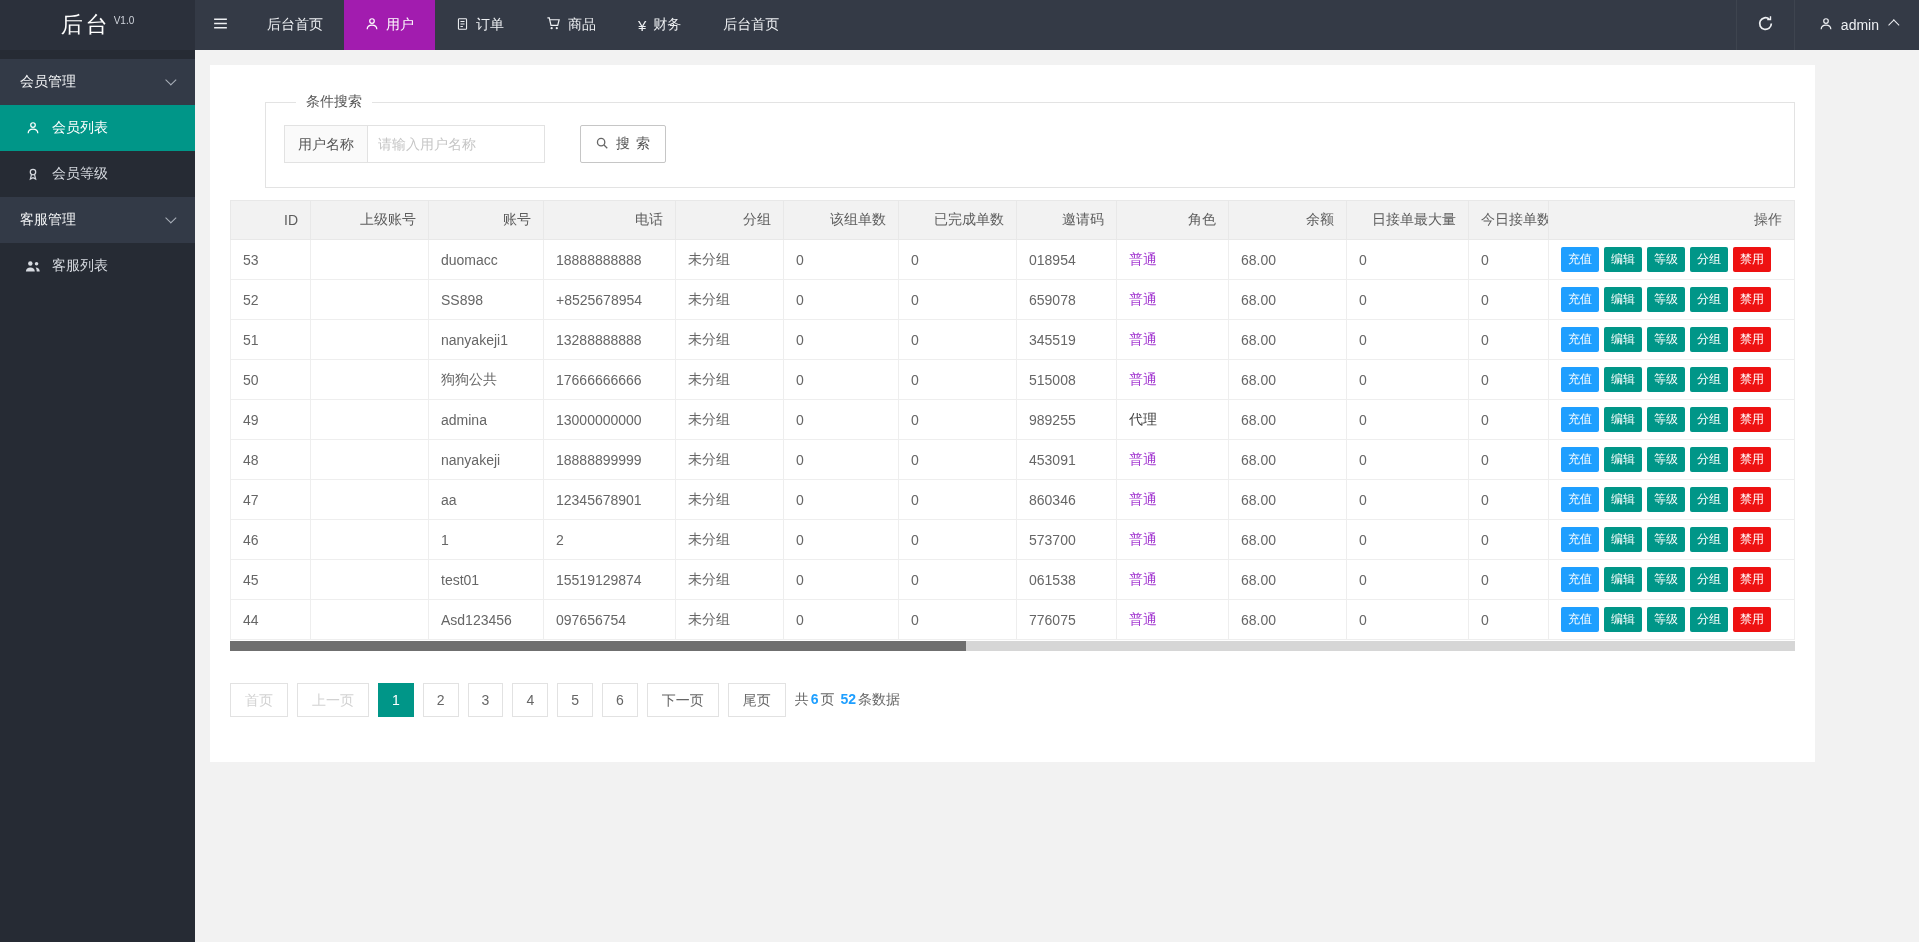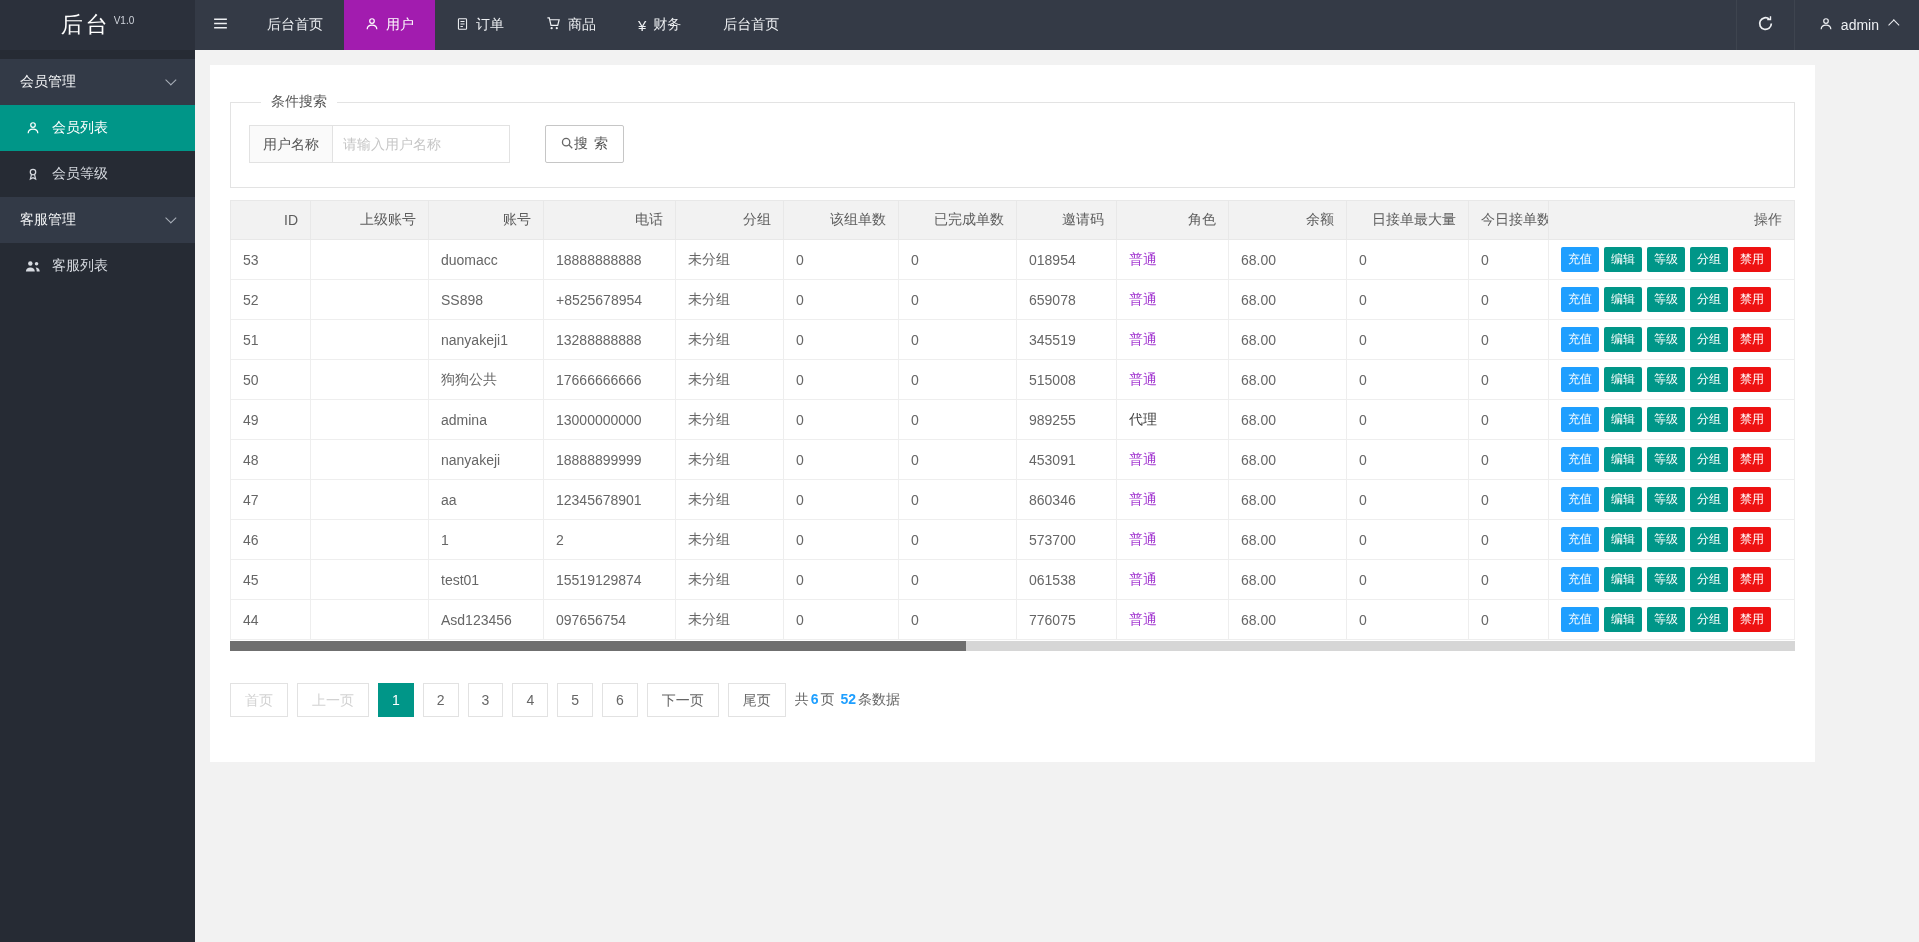--- a/index.html
+++ b/index.html
@@ -39,31 +39,31 @@
   .main { margin:50px 0 0 195px; }
   .crumb-bar { height:49px; background:#fff; position:relative; }
   .crumb { line-height:49px; padding-left:20px; color:#7a7a7a; }
   .crumb .sep { color:#9a9a9a; margin-right:9px; font-size:15px; }
   .btn-add { position:absolute; right:104px; top:6px; height:37px; padding:0 16px; border:none;
     background:#009688; color:#fff; font-size:14px; border-radius:2px; cursor:pointer;
     font-family:inherit; }
   .content { padding:15px 104px 0 15px; }
   .card { background:#fff; padding:28px 20px 45px; }
   
-  .sfield { border:1px solid #e3e3e3; padding:14px 18px 24px; margin-bottom:12px; }
+  .sfield { border:1px solid #e3e3e3; padding:14px 18px 24px; margin-bottom:12px;margin-left:35px; }
   .sfield legend { padding:0 10px; margin-left:12px; color:#555; font-size:14px; }
   .search-row { display:flex; align-items:center; }
   .search-label { height:38px; line-height:36px; padding:0 13px; border:1px solid #e2e2e2;
     background:#fafafa; color:#555; }
   .search-input { height:38px; width:178px; border:1px solid #e2e2e2; margin-left:-1px;
     padding:0 10px; outline:none; color:#333; font-family:inherit; font-size:14px; }
   .search-input::placeholder { color:#c6c6c6; }
   .search-btn { margin-left:35px; height:38px; padding:0 14px; background:#fff;
     border:1px solid #c6c6c6; border-radius:2px; color:#555; font-size:14px; cursor:pointer;
-    display:flex; align-items:center; font-family:inherit; letter-spacing:1px; }
+    display:flex; align-items:center; gap:7px; font-family:inherit; letter-spacing:1px; }
   .search-btn svg { color:#666; }
   
   table { width:100%; border-collapse:collapse; table-layout:fixed; }
   th { background:#f2f2f2; height:39px; font-weight:400; color:#5d5d5d; text-align:right;
     padding:0 12px; border:1px solid #e8e8e8; font-size:14px; white-space:nowrap; overflow:hidden; }
   td { height:40px; padding:0 12px; color:#666; border:1px solid #eee; font-size:14px;
     white-space:nowrap; overflow:hidden; background:#fff; }
   .tbtn { display:inline-block; padding:0 7px; height:25px; line-height:25px; font-size:12px;
     color:#fff; border:none; border-radius:2px; margin-right:5px; cursor:pointer; font-family:inherit; }
   

